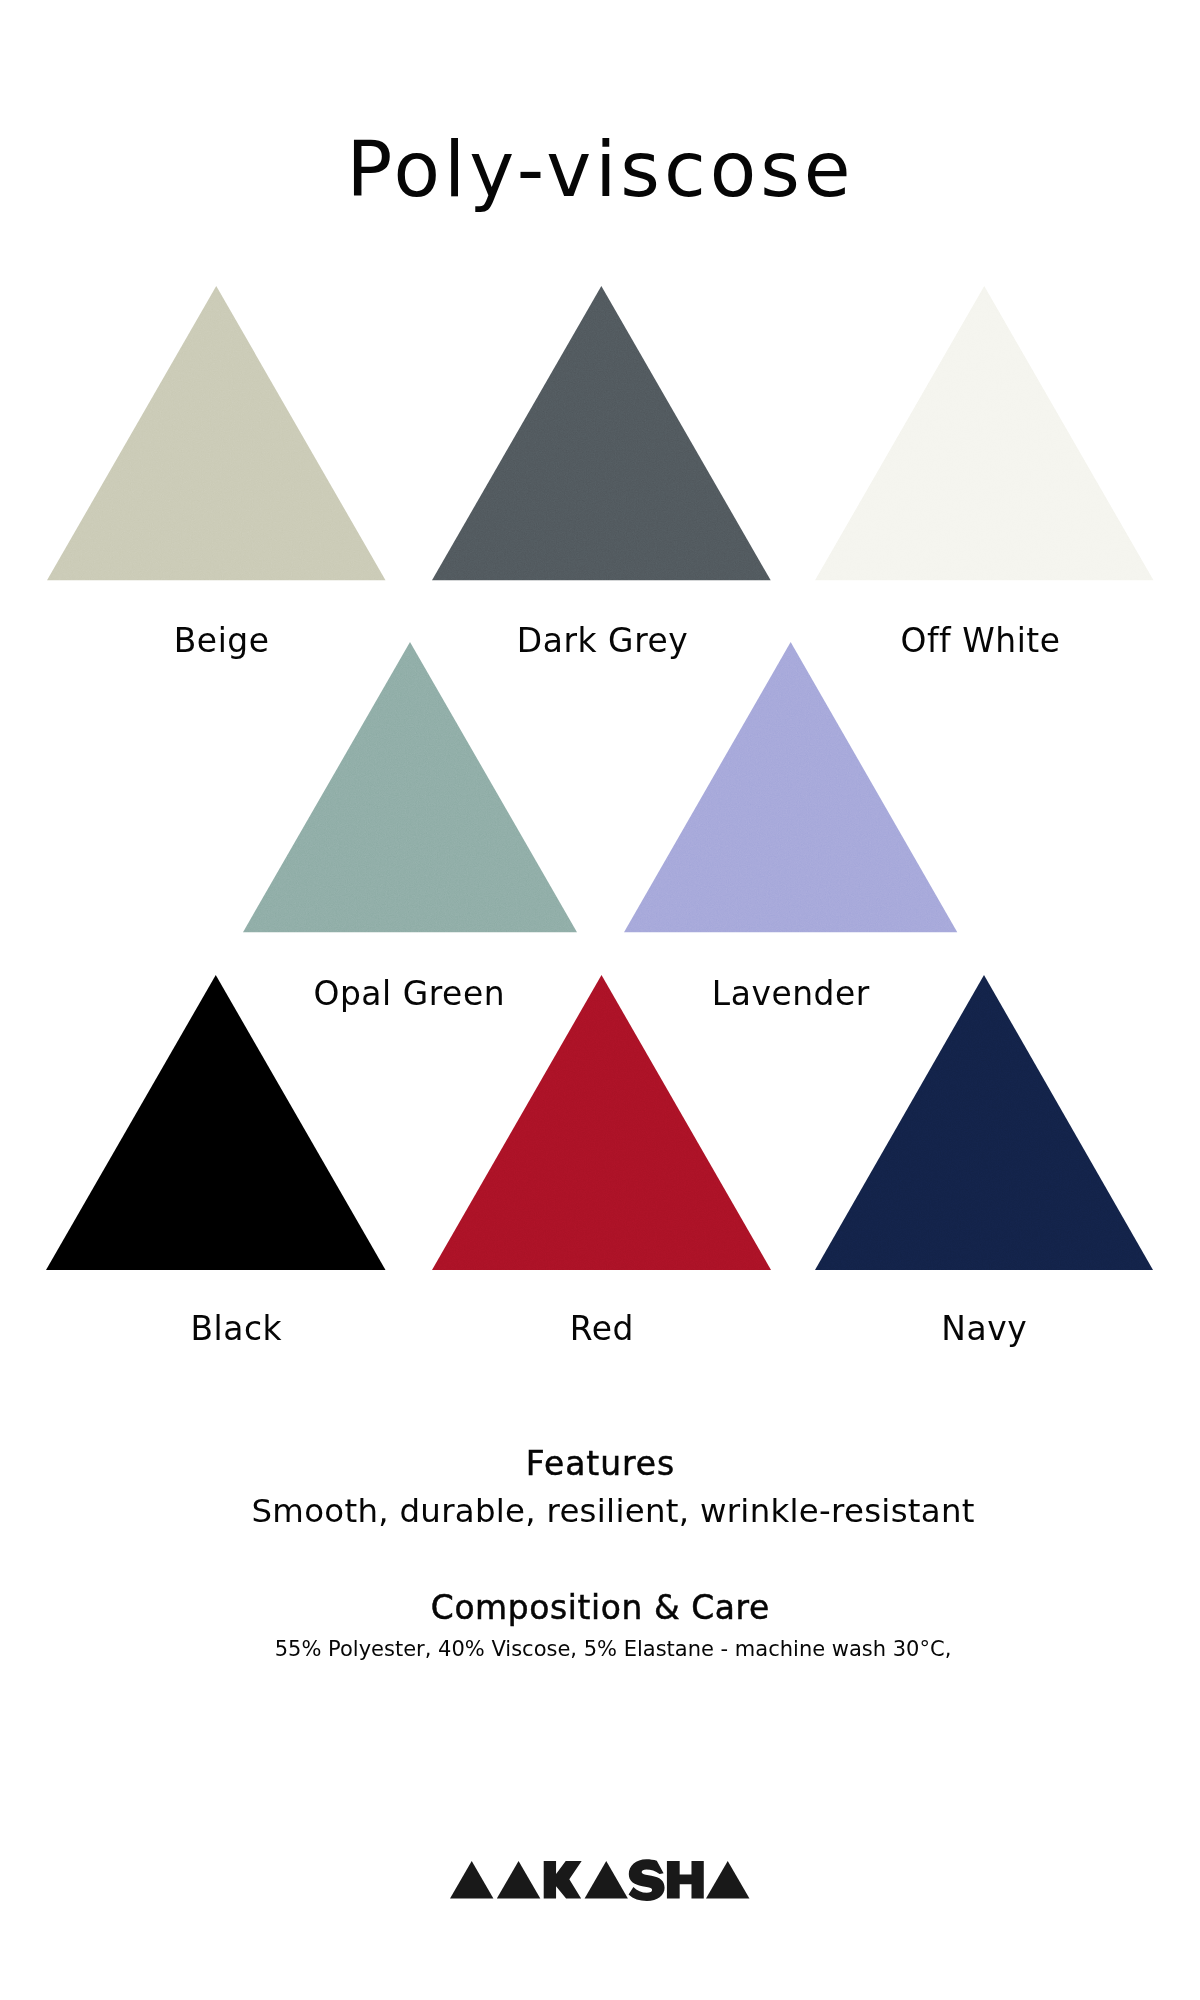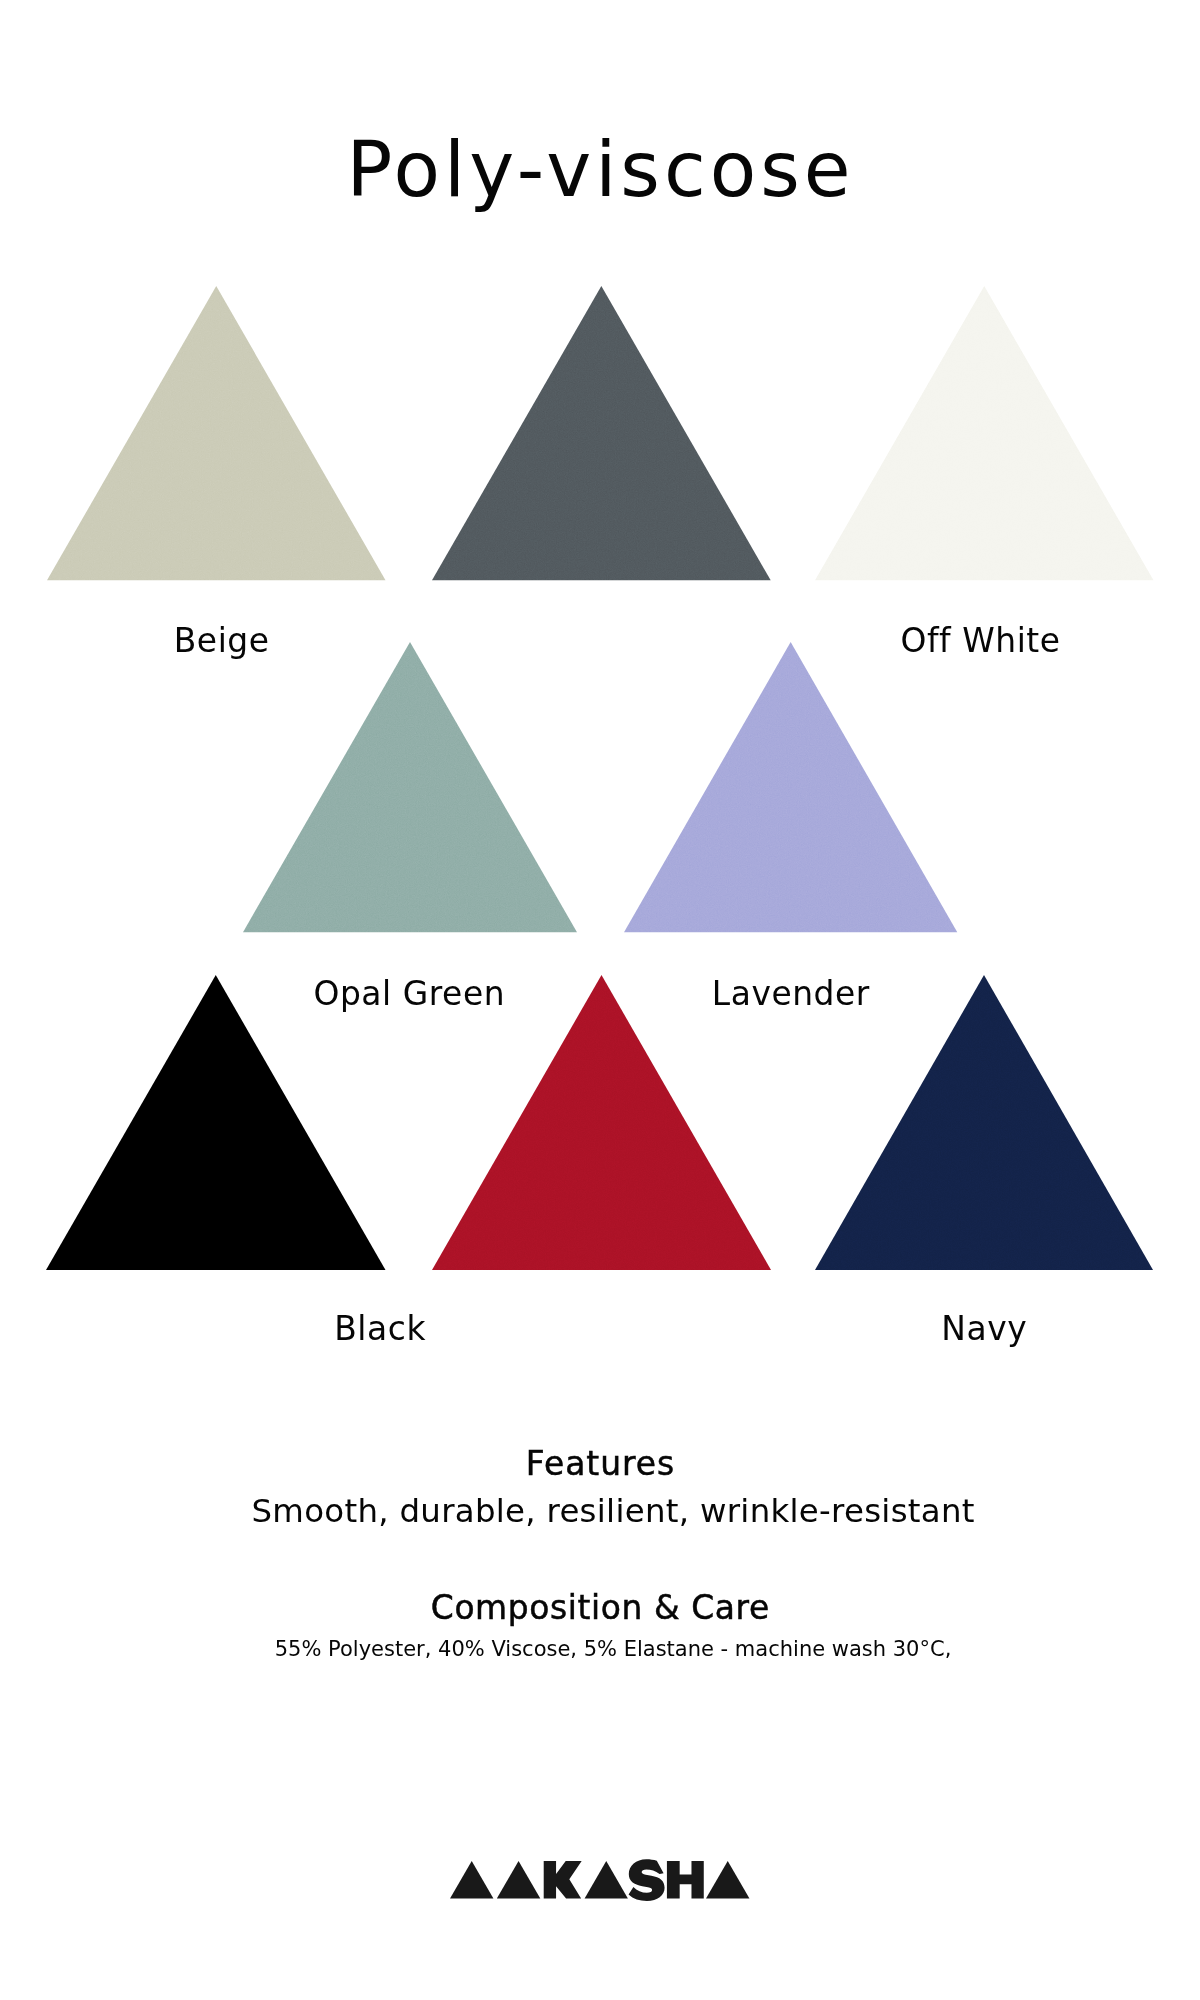--- a/index.html
+++ b/index.html
@@ -56,20 +56,21 @@
         <polygon class="tri-tex" points="169.25,0 338.50,294.30 0,294.30" fill="url(#fabric-noise)"></polygon>
       </svg>
     </div>
     <div class="label" style="left:21.40px;top:588.80px;"><span>Beige</span></div>
     <div class="swatch" style="left:432.0px;top:286.0px;width:338.7px;height:294.3px;">
       <svg class="tri" width="338.7" height="294.3" viewBox="0 0 338.70 294.30">
         <polygon class="tri-fill" points="169.35,0 338.70,294.30 0,294.30" fill="#535b60"></polygon>
         <polygon class="tri-tex" points="169.35,0 338.70,294.30 0,294.30" fill="url(#fabric-noise)"></polygon>
       </svg>
     </div>
+    <div class="label" style="left:402.30px;top:588.80px;"><span>Dark Grey</span></div>
     <div class="swatch" style="left:814.5px;top:286.0px;width:338.5px;height:294.3px;">
       <svg class="tri" width="338.5" height="294.3" viewBox="0 0 338.50 294.30">
         <polygon class="tri-fill" points="169.25,0 338.50,294.30 0,294.30" fill="#f5f5ef"></polygon>
         <polygon class="tri-tex" points="169.25,0 338.50,294.30 0,294.30" fill="url(#fabric-noise)"></polygon>
       </svg>
     </div>
     <div class="label" style="left:780.30px;top:588.80px;"><span>Off White</span></div>
     <div class="swatch" style="left:243.0px;top:641.5px;width:334.0px;height:290.2px;">
       <svg class="tri" width="334.0" height="290.2" viewBox="0 0 334.00 290.20">
         <polygon class="tri-fill" points="167.00,0 334.00,290.20 0,290.20" fill="#92afa9"></polygon>
@@ -83,27 +84,28 @@
         <polygon class="tri-tex" points="166.65,0 333.30,290.20 0,290.20" fill="url(#fabric-noise)"></polygon>
       </svg>
     </div>
     <div class="label" style="left:590.60px;top:941.50px;"><span>Lavender</span></div>
     <div class="swatch" style="left:46.0px;top:975.0px;width:339.5px;height:295.0px;">
       <svg class="tri" width="339.5" height="295.0" viewBox="0 0 339.50 295.00">
         <polygon class="tri-fill" points="169.75,0 339.50,295.00 0,295.00" fill="#000000"></polygon>
         <polygon class="tri-tex" points="169.75,0 339.50,295.00 0,295.00" fill="url(#fabric-noise)"></polygon>
       </svg>
     </div>
-    <div class="label" style="left:26px;top:1276.70px;text-align:right;"><span>Black</span></div>
+    <div class="label" style="left:36px;top:1276.70px;"><span>Black</span></div>
     <div class="swatch" style="left:432.0px;top:975.0px;width:339.0px;height:295.0px;">
       <svg class="tri" width="339.0" height="295.0" viewBox="0 0 339.00 295.00">
         <polygon class="tri-fill" points="169.50,0 339.00,295.00 0,295.00" fill="#ad1227"></polygon>
         <polygon class="tri-tex" points="169.50,0 339.00,295.00 0,295.00" fill="url(#fabric-noise)"></polygon>
       </svg>
     </div>
+    <div class="label" style="left:401.50px;top:1276.70px;"><span>Red</span></div>
     <div class="swatch" style="left:815.0px;top:975.0px;width:338.0px;height:295.0px;">
       <svg class="tri" width="338.0" height="295.0" viewBox="0 0 338.00 295.00">
         <polygon class="tri-fill" points="169.00,0 338.00,295.00 0,295.00" fill="#13234a"></polygon>
         <polygon class="tri-tex" points="169.00,0 338.00,295.00 0,295.00" fill="url(#fabric-noise)"></polygon>
       </svg>
     </div>
     <div class="label" style="left:784.00px;top:1276.70px;"><span>Navy</span></div>
 
   <div class="block head" style="top:1448.0px">Features</div>
   <div class="block bodyline" style="top:1495.0px">Smooth, durable, resilient, wrinkle-resistant</div>

